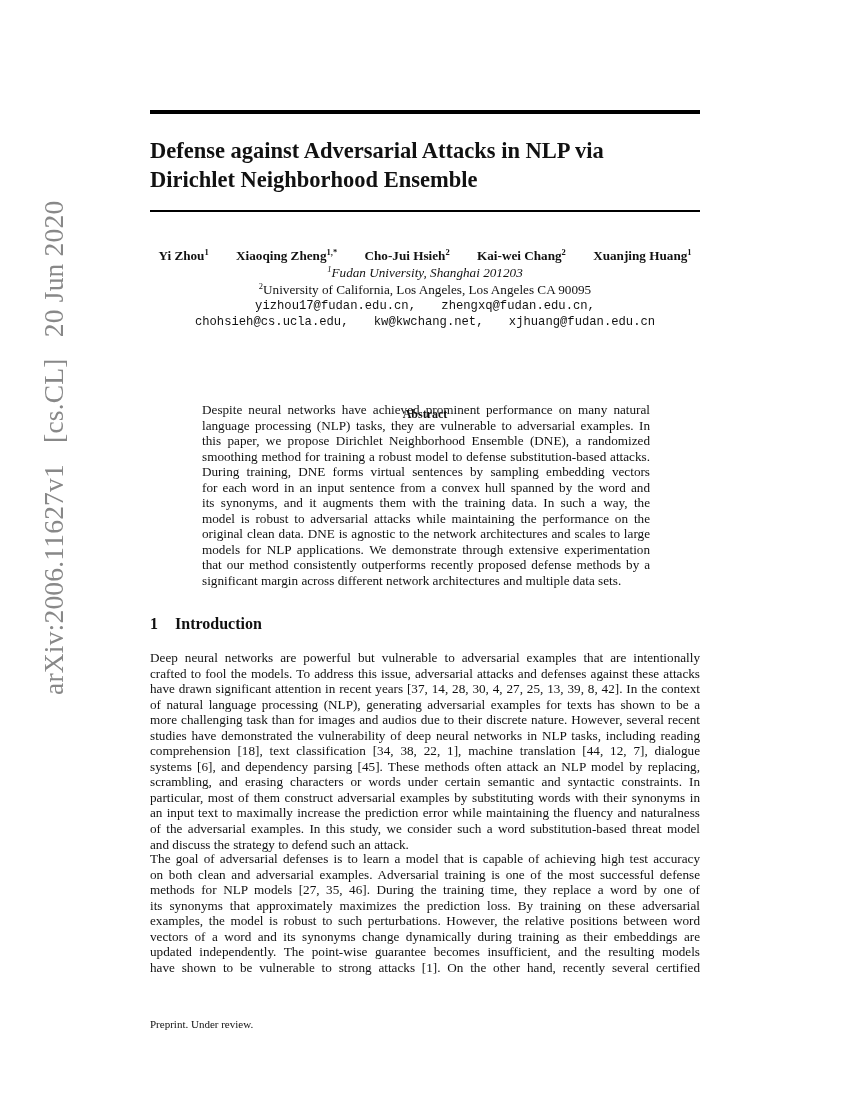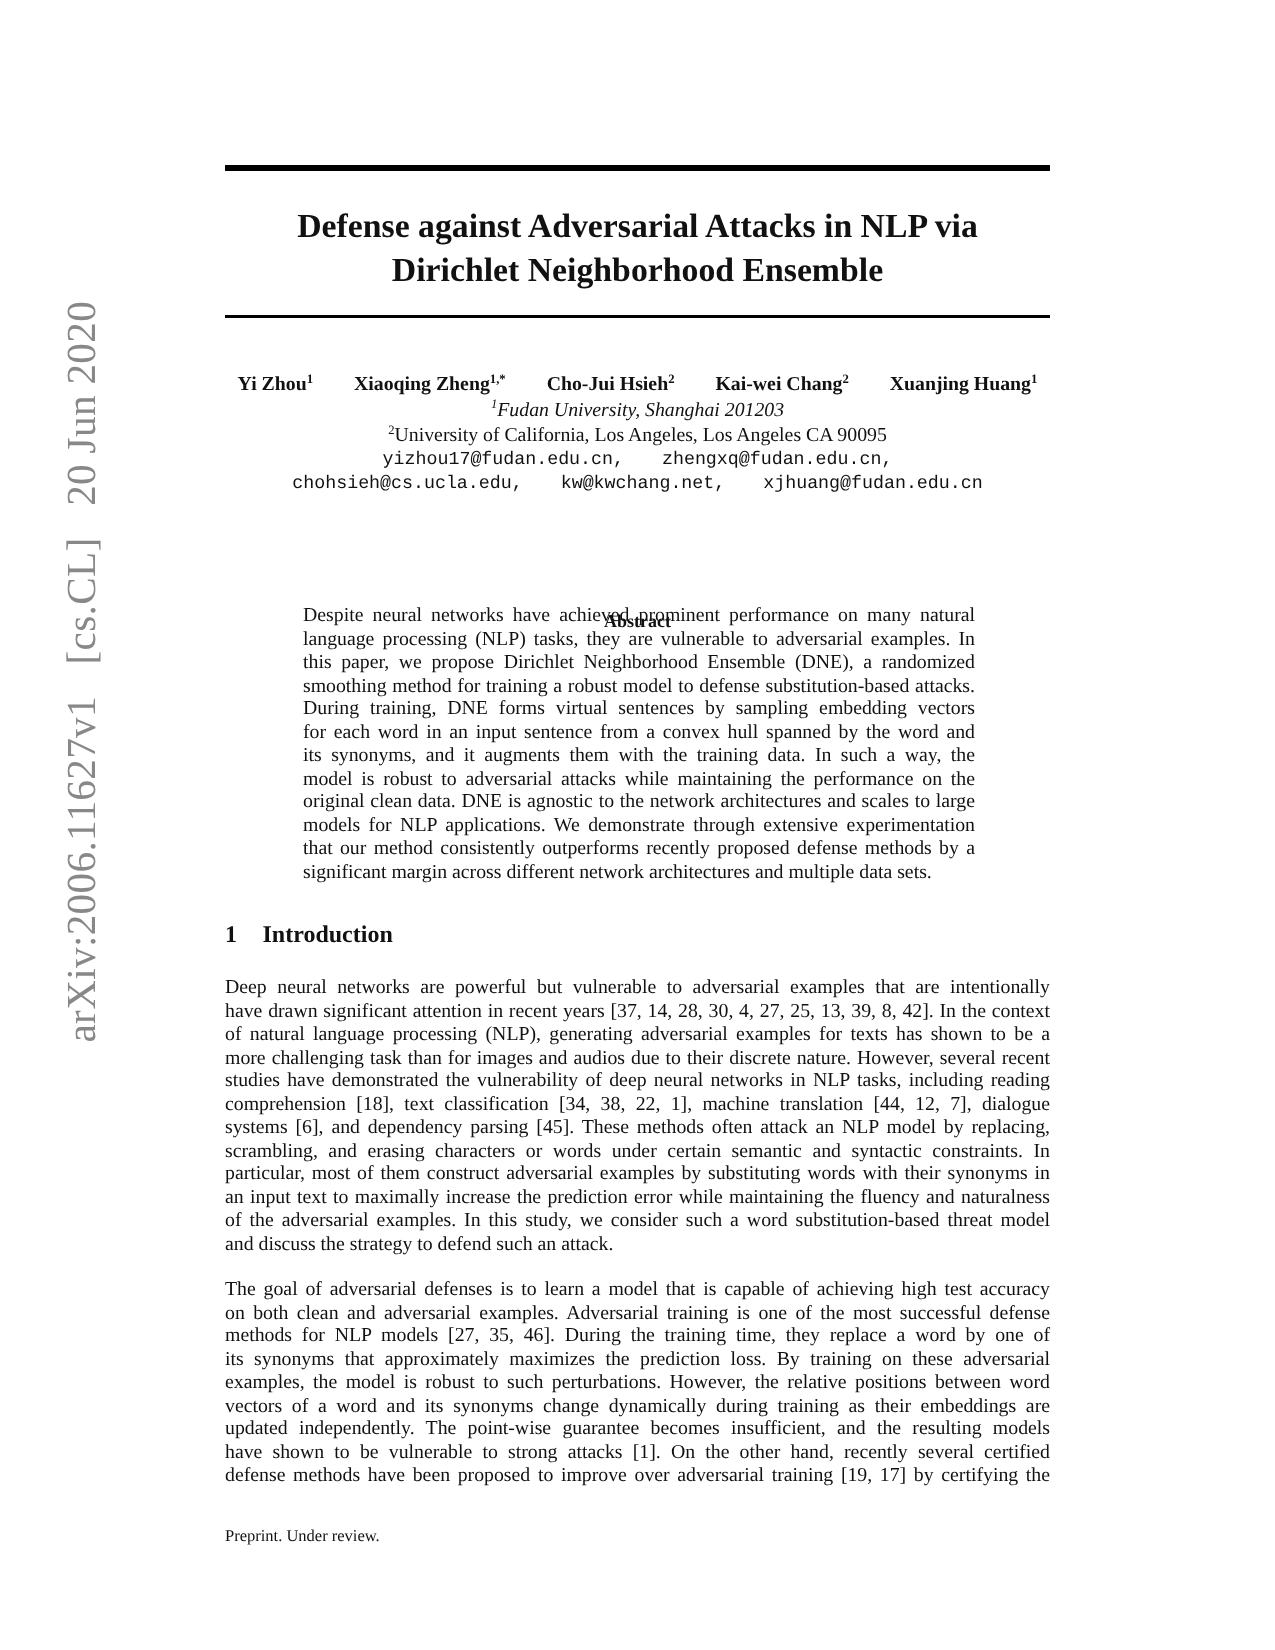--- a/index.html
+++ b/index.html
@@ -1,20 +1,20 @@
 <!DOCTYPE html>
 <html><head>
 <meta charset="utf-8">
 <style>
   html, body { margin: 0; padding: 0; background: #ffffff; }
   body { width: 850px; height: 1100px; position: relative; overflow: hidden; font-family: "Liberation Serif", serif; color: #111; }
   .rule { position: absolute; left: 150px; width: 550px; background: #000; }
   .rule.top { top: 110px; height: 4px; }
   .rule.bottom { top: 210px; height: 1.5px; }
-  .title { position: absolute; left: 150px; width: 550px; top: 136px; text-align: center; font-weight: bold; font-size: 22.5px; line-height: 29px; }
+  .title { position: absolute; left: 150px; width: 550px; top: 136px; text-align: left; font-weight: bold; font-size: 22.5px; line-height: 29px; }
   .authors { position: absolute; left: 130px; width: 590px; top: 248px; text-align: center; font-weight: bold; font-size: 13.2px; line-height: 16px; word-spacing: 0; }
   .authors .au { margin: 0 12px; }
   .authors sup, .affil sup { font-size: 8.5px; font-weight: bold; vertical-align: 5px; line-height: 0; }
   .affil sup { font-weight: normal; }
   .affil { position: absolute; left: 130px; width: 590px; text-align: center; font-size: 13.2px; line-height: 16px; }
   .affil.a1 { top: 265px; font-style: italic; }
   .affil.a2 { top: 282px; }
   .emails { position: absolute; left: 130px; width: 590px; text-align: center; font-family: "Liberation Mono", monospace; font-size: 12.2px; line-height: 16px; }
   .emails.e1 { top: 298px; }
   .emails.e2 { top: 314px; }
@@ -87,20 +87,21 @@
   <span class="line">that our method consistently outperforms recently proposed defense methods by a</span>
   <span class="line last">significant margin across different network architectures and multiple data sets.</span>
 </div>
 
 <div class="sec">
   <span class="num">1</span><span>Introduction</span>
 </div>
 
 <div class="para p1">
   <span class="line">Deep neural networks are powerful but vulnerable to adversarial examples that are intentionally</span>
+  <span class="line">crafted to fool the models. To address this issue, adversarial attacks and defenses against these attacks</span>
   <span class="line">have drawn significant attention in recent years [37, 14, 28, 30, 4, 27, 25, 13, 39, 8, 42]. In the context</span>
   <span class="line">of natural language processing (NLP), generating adversarial examples for texts has shown to be a</span>
   <span class="line">more challenging task than for images and audios due to their discrete nature. However, several recent</span>
   <span class="line">studies have demonstrated the vulnerability of deep neural networks in NLP tasks, including reading</span>
   <span class="line">comprehension [18], text classification [34, 38, 22, 1], machine translation [44, 12, 7], dialogue</span>
   <span class="line">systems [6], and dependency parsing [45]. These methods often attack an NLP model by replacing,</span>
   <span class="line">scrambling, and erasing characters or words under certain semantic and syntactic constraints. In</span>
   <span class="line">particular, most of them construct adversarial examples by substituting words with their synonyms in</span>
   <span class="line">an input text to maximally increase the prediction error while maintaining the fluency and naturalness</span>
   <span class="line">of the adversarial examples. In this study, we consider such a word substitution-based threat model</span>
@@ -109,16 +110,15 @@
 
 <div class="para p2">
   <span class="line">The goal of adversarial defenses is to learn a model that is capable of achieving high test accuracy</span>
   <span class="line">on both clean and adversarial examples. Adversarial training is one of the most successful defense</span>
   <span class="line">methods for NLP models [27, 35, 46]. During the training time, they replace a word by one of</span>
   <span class="line">its synonyms that approximately maximizes the prediction loss. By training on these adversarial</span>
   <span class="line">examples, the model is robust to such perturbations. However, the relative positions between word</span>
   <span class="line">vectors of a word and its synonyms change dynamically during training as their embeddings are</span>
   <span class="line">updated independently. The point-wise guarantee becomes insufficient, and the resulting models</span>
   <span class="line">have shown to be vulnerable to strong attacks [1]. On the other hand, recently several certified</span>
-  <span class="line">defense methods have been proposed to improve over adversarial training [19, 17] by certifying the</span>
 </div>
 
 <div class="footer">Preprint. Under review.</div>
 
 </body></html>

